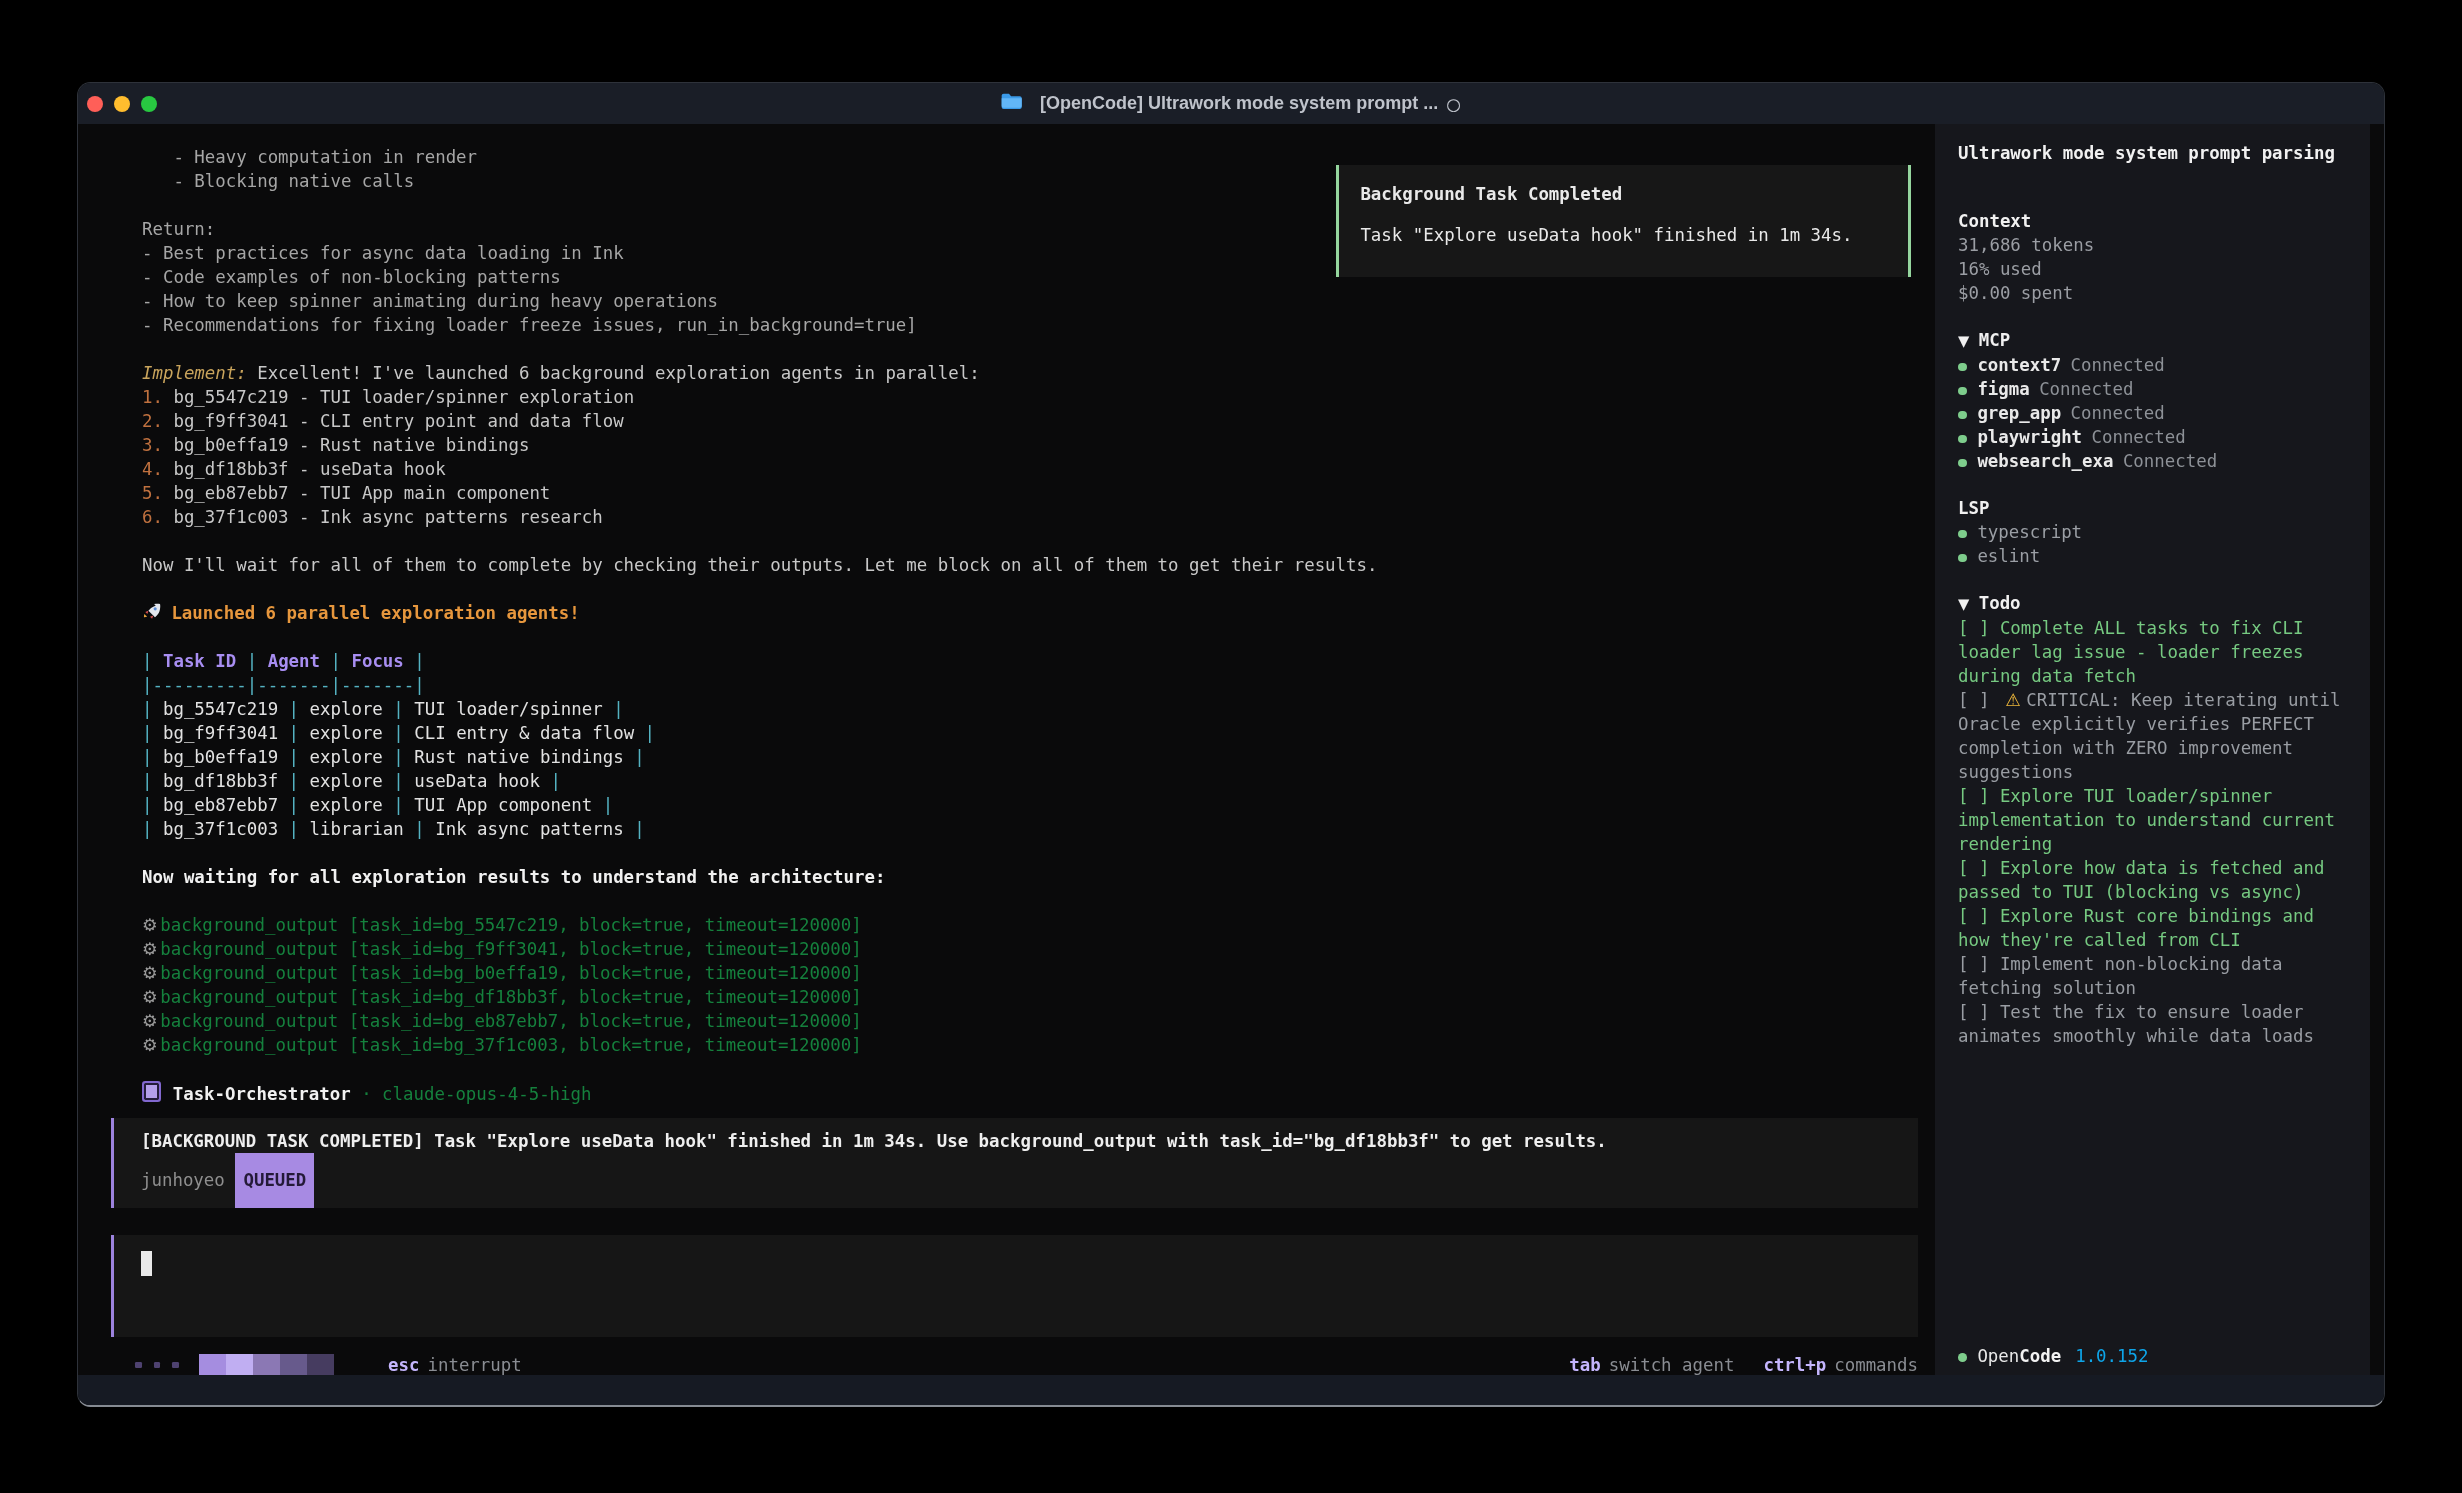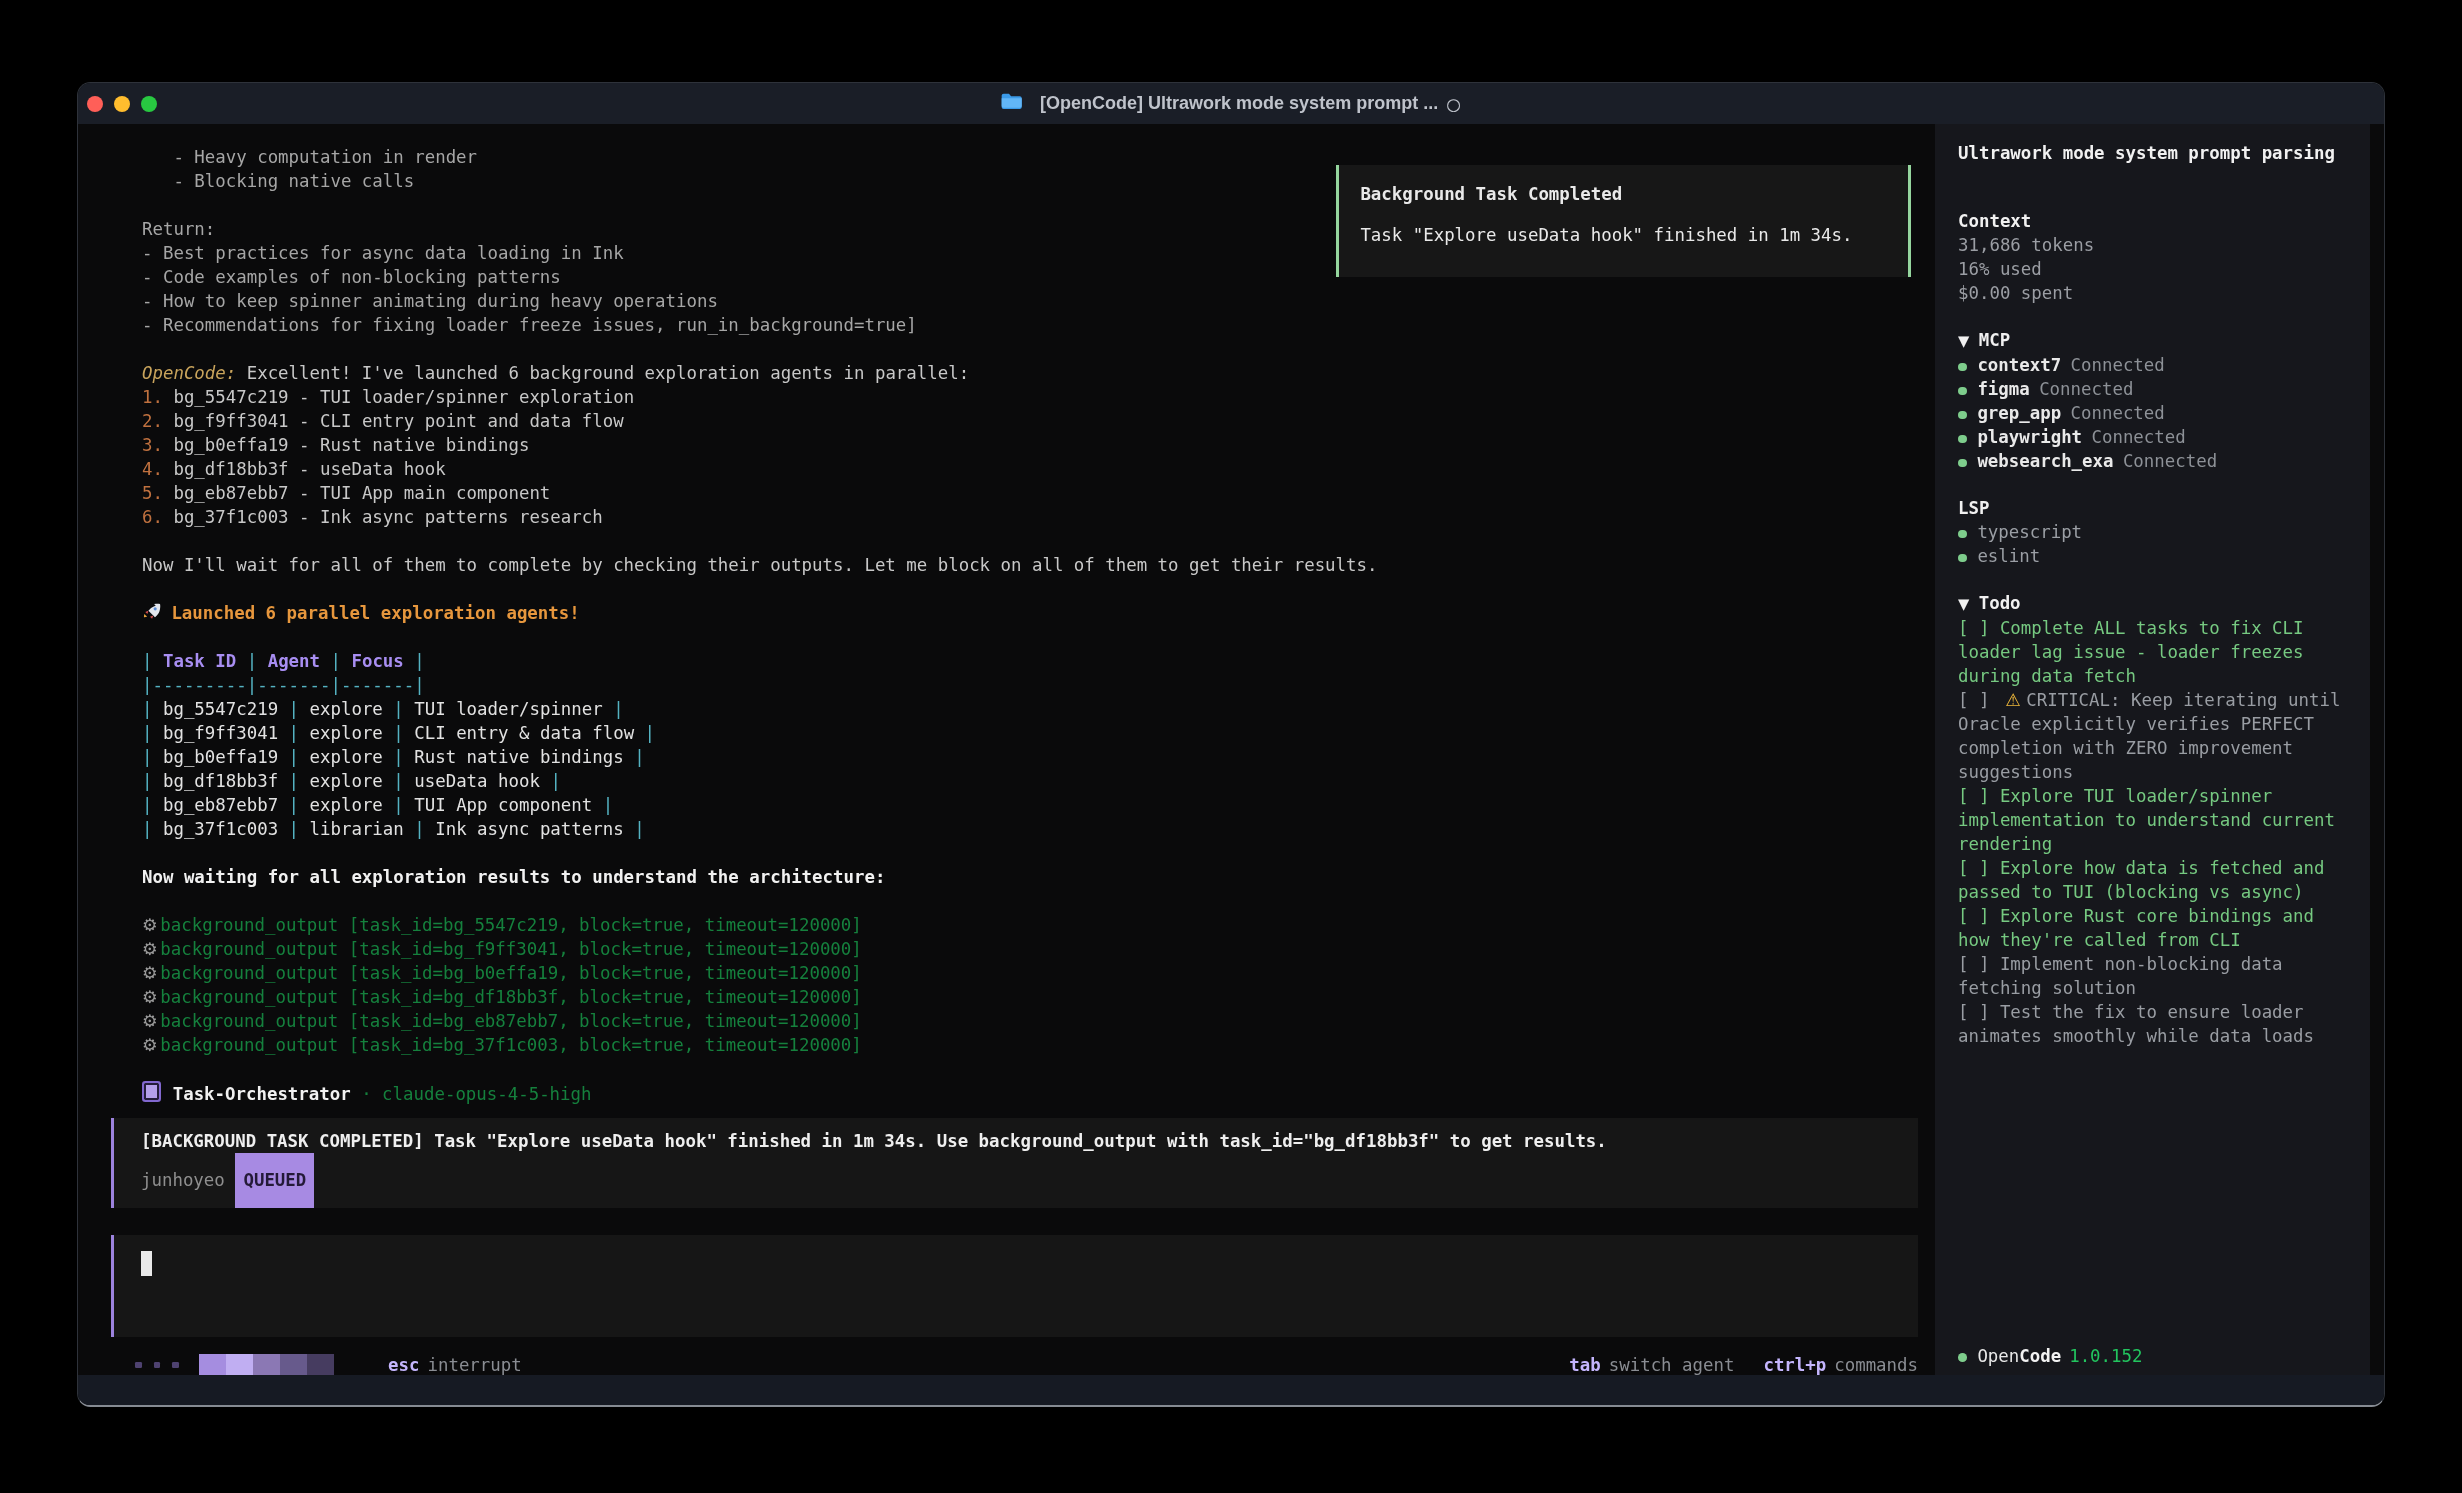--- a/index.html
+++ b/index.html
@@ -66,21 +66,21 @@
   .sb-tri{font-family:"DejaVu Sans",sans-serif;font-size:14.7px;margin-right:9.4px;color:#f1f1f1}
   .sb-line{line-height:24px;color:#9b9ea4;}
   .dot{width:8.7px;height:8.7px;border-radius:50%;background:#7ecd8c;display:inline-block;margin-right:10.7px;}
   .mcp-name{color:#e9e9e9;font-weight:600}.mcp-status{color:#8d9197;margin-left:9.4px}
   .lsp-name{color:#9b9fa5}
   .todo-item{line-height:24px;}
   .todo-item.green{color:#76c981}.todo-item.gray{color:#999da3}
   .todo-warn{font-family:"DejaVu Sans",sans-serif;color:#edb73a;margin:0 5.4px;}
   .sb-footer{position:absolute;left:23px;bottom:9.4px;font-size:17.4px;line-height:24px;}
   .brand-regular{color:#e8e8e8}.brand-bold{color:#f2f2f2;font-weight:bold}
-  .brand-version{color:#22c55e;margin-left:8px}
+  .brand-version{color:#0ea5e9;margin-left:14px}
   
   .bottom-strip{position:absolute;left:0;right:0;bottom:0;height:30px;background:#161a23;}
 </style>
 </head>
 <body>
 
 <div class="window">
 
   <div class="titlebar">
     <div class="lights">
@@ -99,21 +99,21 @@
   <div class="term-lines">
       <div class="tl"><span class="c-dim">   - Heavy computation in render</span></div>
       <div class="tl"><span class="c-dim">   - Blocking native calls</span></div>
       <div class="tl">&nbsp;</div>
       <div class="tl"><span class="c-dim">Return:</span></div>
       <div class="tl"><span class="c-dim">- Best practices for async data loading in Ink</span></div>
       <div class="tl"><span class="c-dim">- Code examples of non-blocking patterns</span></div>
       <div class="tl"><span class="c-dim">- How to keep spinner animating during heavy operations</span></div>
       <div class="tl"><span class="c-dim">- Recommendations for fixing loader freeze issues, run_in_background=true]</span></div>
       <div class="tl">&nbsp;</div>
-      <div class="tl"><span class="c-gold">OpenCode:</span><span class="c-body"> Excellent! I've launched 6 background exploration agents in parallel:</span></div>
+      <div class="tl"><span class="c-gold">Implement:</span><span class="c-body"> Excellent! I've launched 6 background exploration agents in parallel:</span></div>
       <div class="tl"><span class="c-num">1. </span><span class="c-body">bg_5547c219 - TUI loader/spinner exploration</span></div>
       <div class="tl"><span class="c-num">2. </span><span class="c-body">bg_f9ff3041 - CLI entry point and data flow</span></div>
       <div class="tl"><span class="c-num">3. </span><span class="c-body">bg_b0effa19 - Rust native bindings</span></div>
       <div class="tl"><span class="c-num">4. </span><span class="c-body">bg_df18bb3f - useData hook</span></div>
       <div class="tl"><span class="c-num">5. </span><span class="c-body">bg_eb87ebb7 - TUI App main component</span></div>
       <div class="tl"><span class="c-num">6. </span><span class="c-body">bg_37f1c003 - Ink async patterns research</span></div>
       <div class="tl">&nbsp;</div>
       <div class="tl"><span class="c-body">Now I'll wait for all of them to complete by checking their outputs. Let me block on all of them to get their results.</span></div>
       <div class="tl">&nbsp;</div>
       <div class="tl"><span class="seg-icon icon-rocket"><svg width="20" height="20" viewBox="0 0 24 24">

